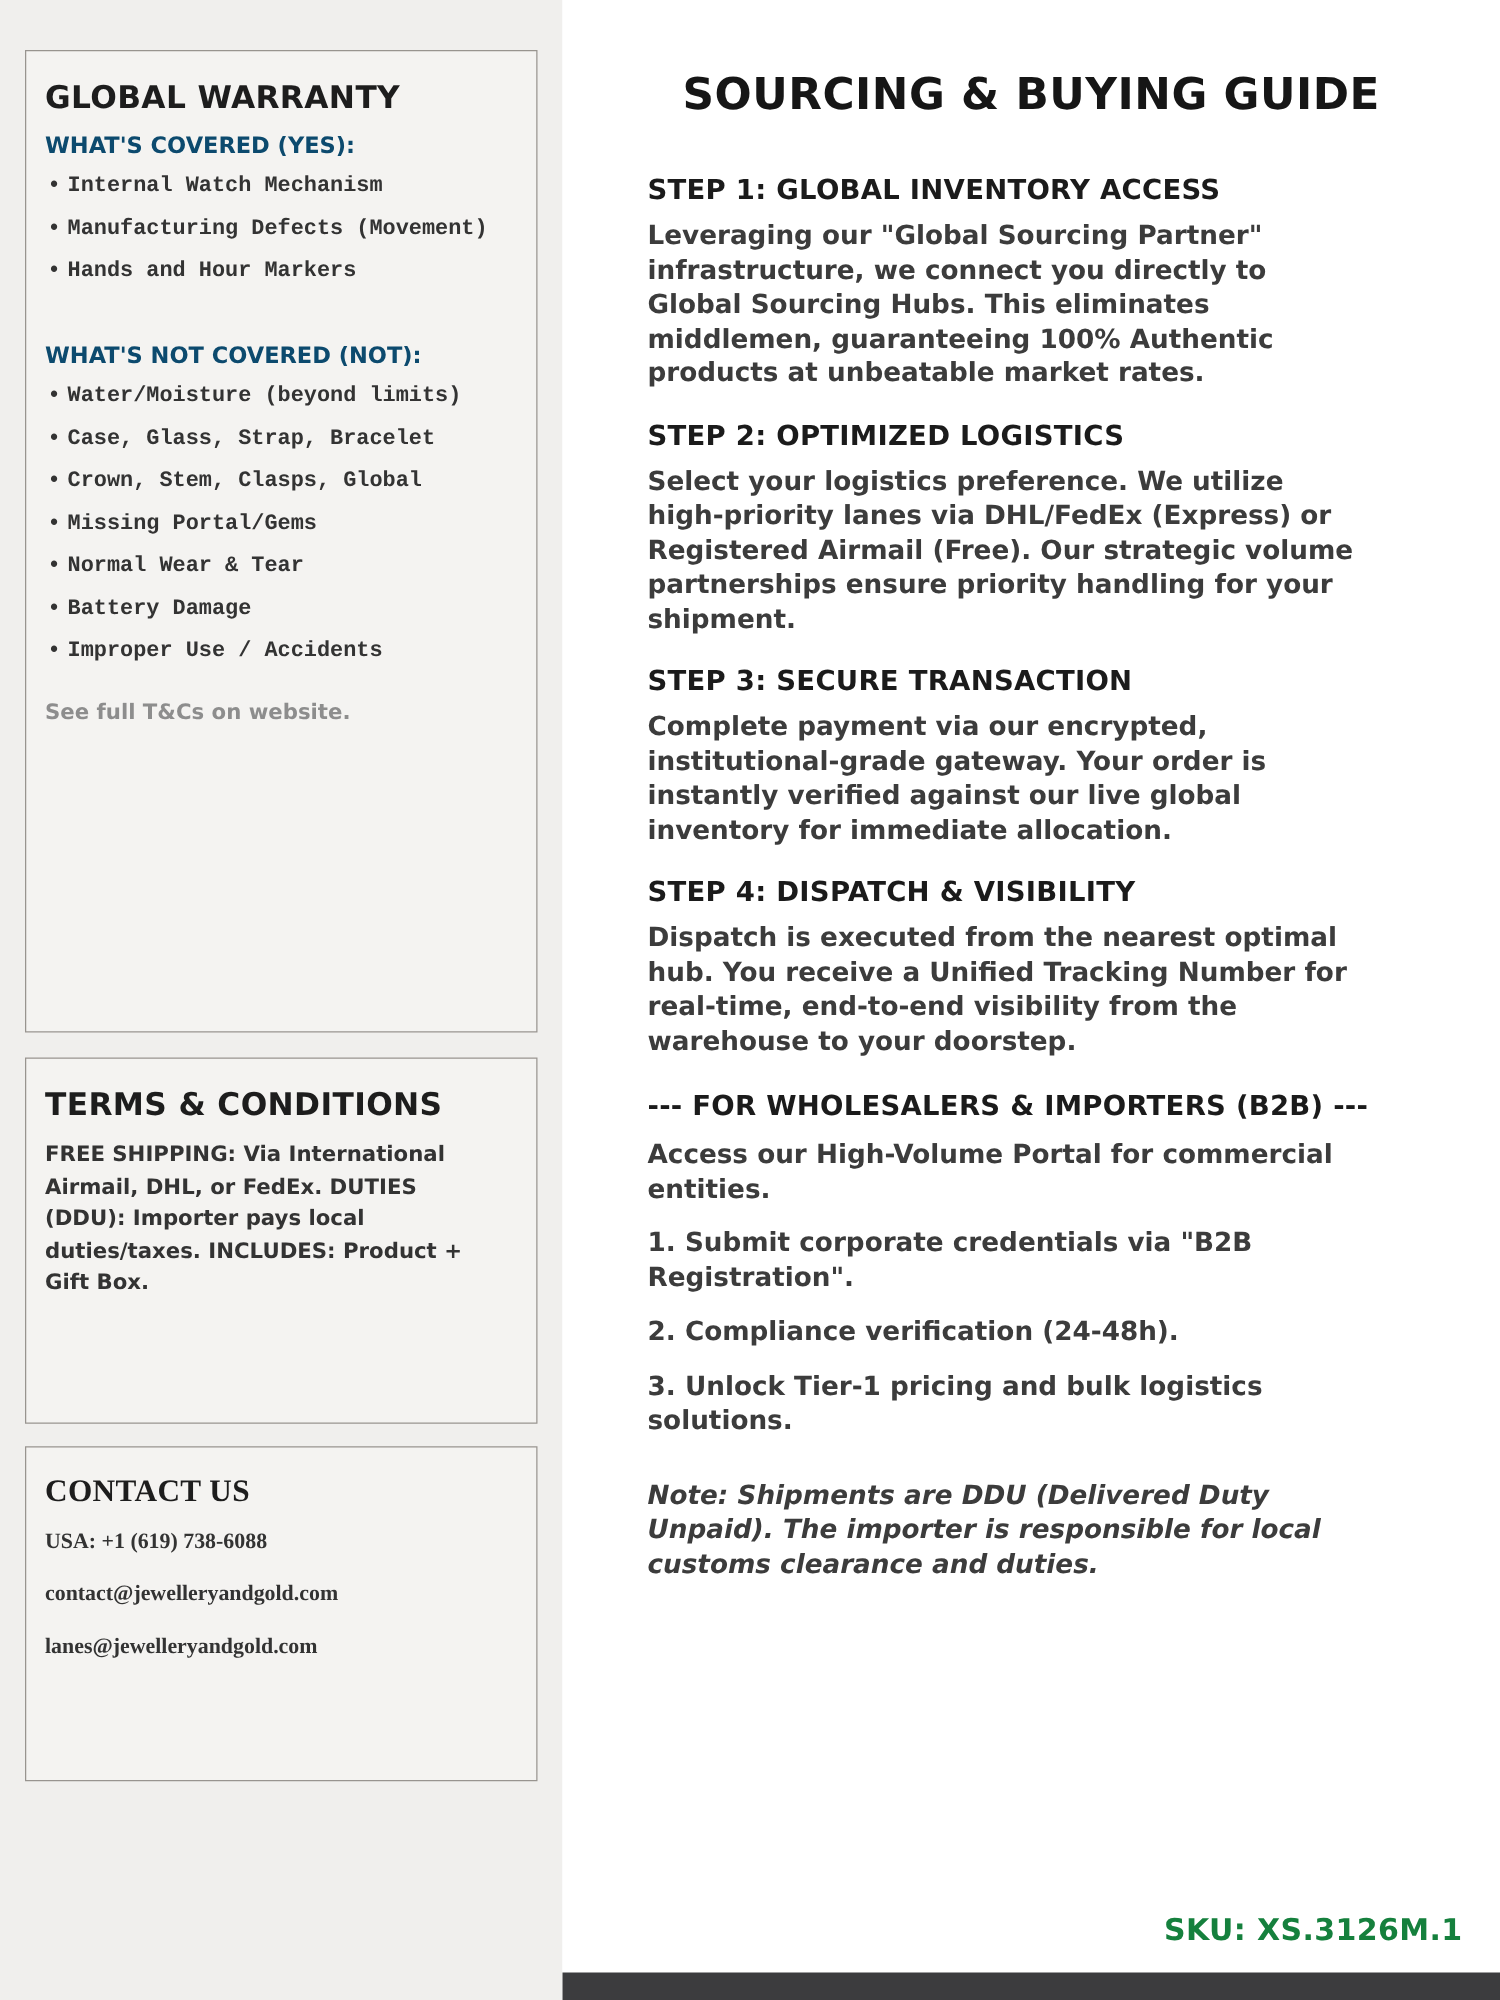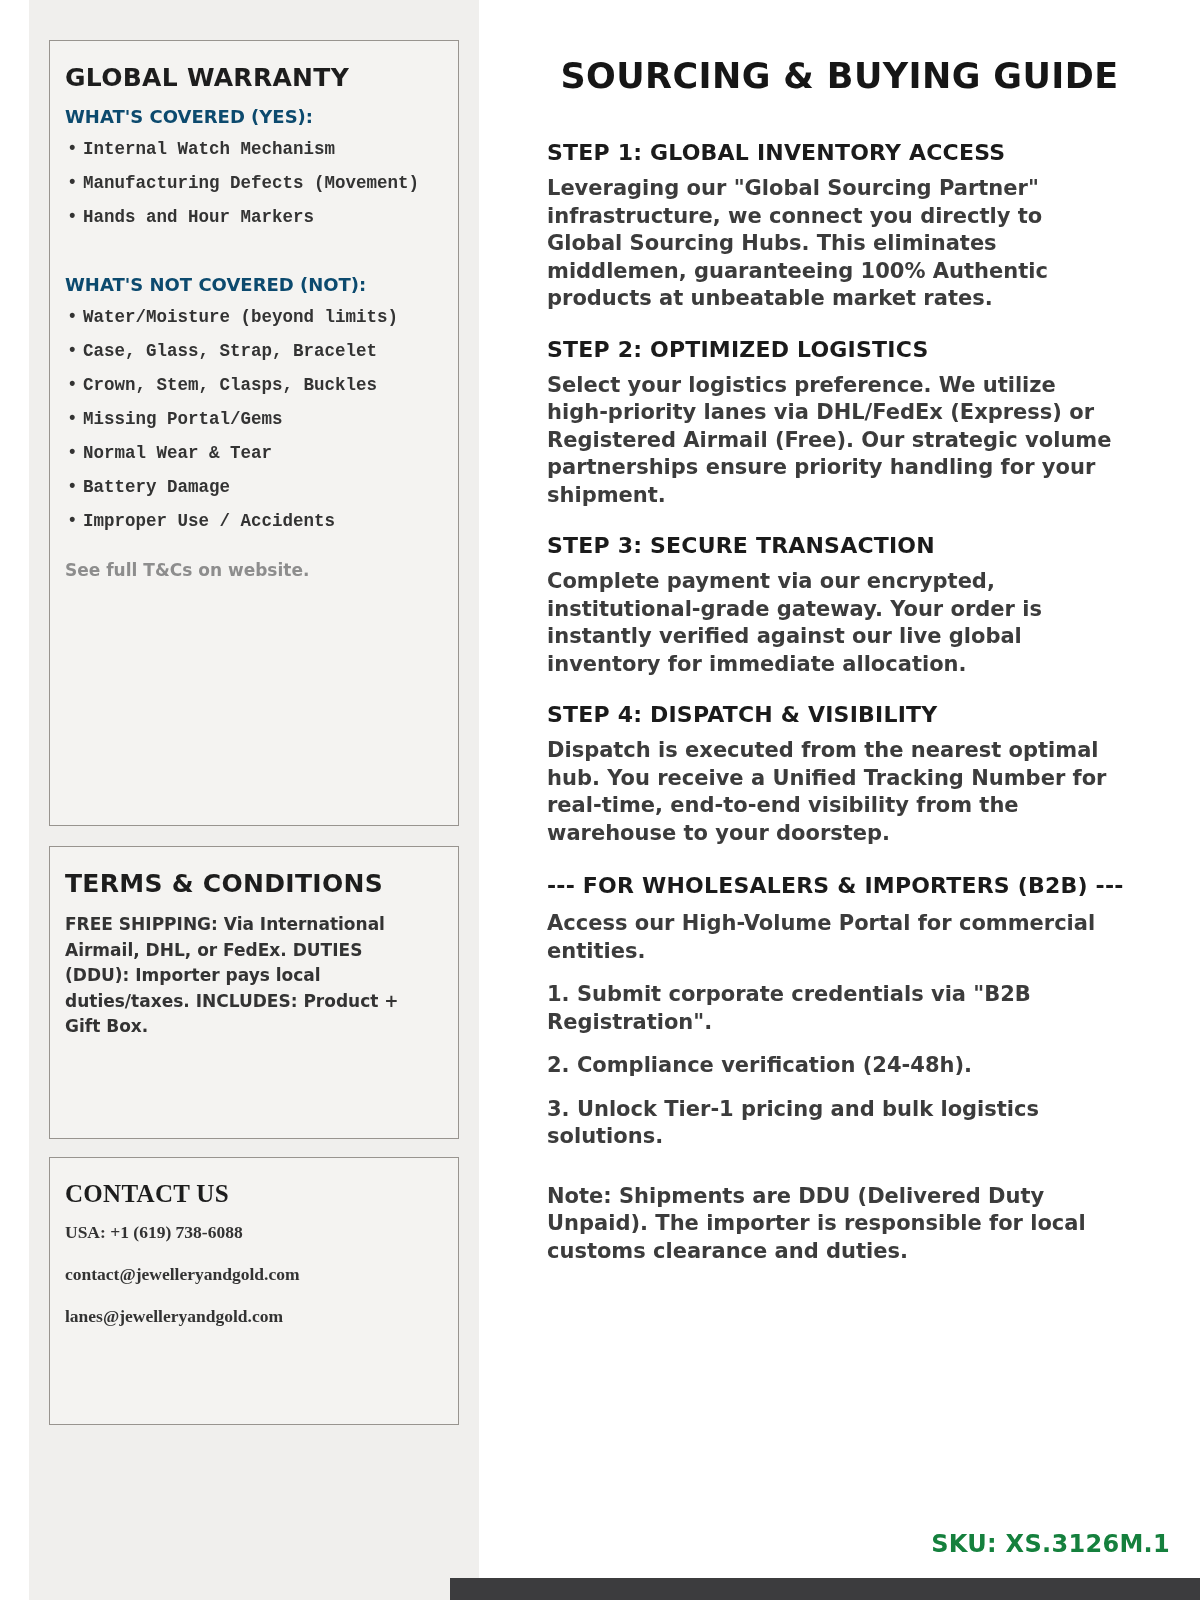--- a/index.html
+++ b/index.html
@@ -12,21 +12,20 @@
     -webkit-font-smoothing: antialiased;
   }
   .page { display: flex; width: 1200px; height: 1600px; }
 
   
   .sidebar {
     flex: 0 0 450px; width: 450px;
     background: #f0efed;
     padding: 40px 20px 0;
     box-sizing: border-box;
-    margin-left: 29px;
   }
   .panel {
     border: 1px solid #98948f;
     background: #f4f3f1;
     padding: 22px 15px;
     box-sizing: border-box;
   }
   .panel-warranty { height: 786px; margin-bottom: 20px; }
   .panel-terms    { height: 293px; margin-bottom: 18px; }
   .panel-contact  { height: 268px; font-family: Liberation Serif, serif; }
@@ -77,21 +76,21 @@
     font-size: 22px; font-weight: bold; color: #1b1b1b;
     margin: 0 0 10px; letter-spacing: .2px;
   }
   .step-body {
     font-size: 21px; font-weight: 600; line-height: 1.31;
     color: #3c3c3c; max-width: 575px; margin: 0;
   }
   .b2b { margin-top: 26px; }
   .b2b .step-heading { margin-bottom: 12px; }
   .b2b .para { margin: 0 0 16px; }
-  .b2b .note { margin-top: 32px; }
+  .b2b .note { margin-top: 32px; font-style: italic; }
 
   .sku {
     position: absolute;
     right: 30px; bottom: 42px;
     font-size: 24px; font-weight: 700;
     color: #15803d; letter-spacing: .3px;
   }
   .bottom-bar {
     position: absolute;
     left: 450px; right: 0; bottom: 0;
@@ -110,21 +109,21 @@
       <h3 class="subhead">WHAT'S COVERED (YES):</h3>
       <ul class="bullet-list">
         <li>Internal Watch Mechanism</li>
         <li>Manufacturing Defects (Movement)</li>
         <li>Hands and Hour Markers</li>
       </ul>
       <h3 class="subhead gap">WHAT'S NOT COVERED (NOT):</h3>
       <ul class="bullet-list">
         <li>Water/Moisture (beyond limits)</li>
         <li>Case, Glass, Strap, Bracelet</li>
-        <li>Crown, Stem, Clasps, Buckles</li>
+        <li>Crown, Stem, Clasps, Global</li>
         <li>Missing Portal/Gems</li>
         <li>Normal Wear &amp; Tear</li>
         <li>Battery Damage</li>
         <li>Improper Use / Accidents</li>
       </ul>
       <p class="footnote">See full T&amp;Cs on website.</p>
     </section>
 
     <section class="panel panel-terms">
       <h2>TERMS &amp; CONDITIONS</h2>

